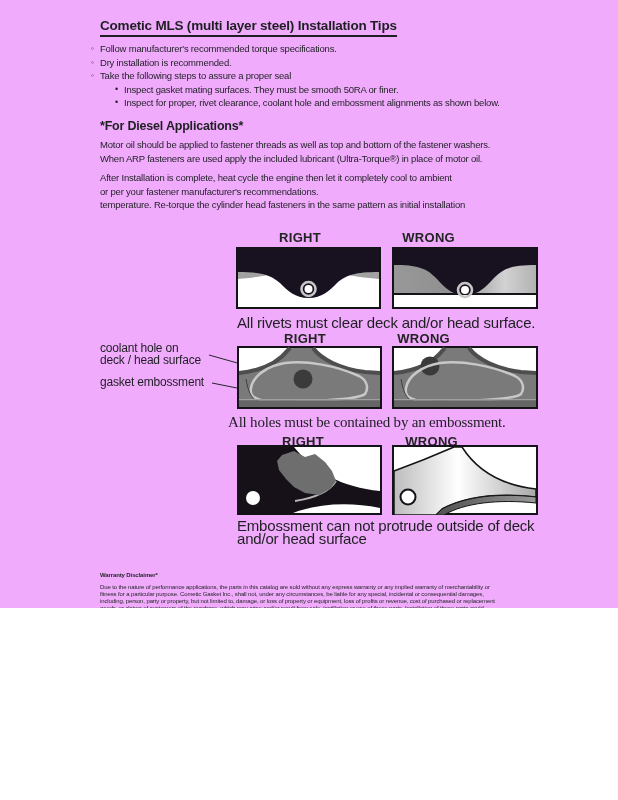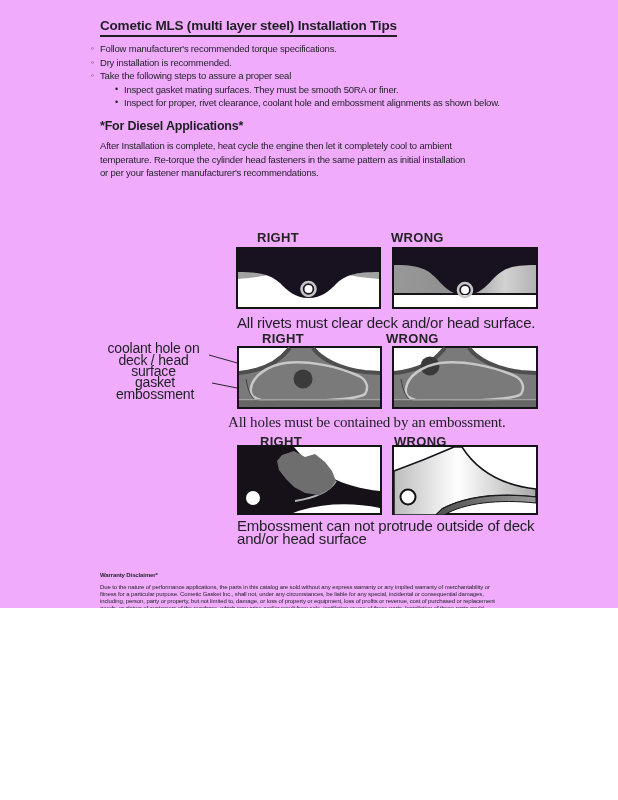--- a/index.html
+++ b/index.html
@@ -12,26 +12,26 @@
   .bullets{font-size:9.5px;letter-spacing:-.2px;line-height:13.6px;}
   .b{position:relative;padding-left:9px;white-space:nowrap;}
   .b .m{position:absolute;left:0;top:0;font-size:8px;}
   .b.sub{padding-left:33px;}
   .b.sub .m{left:24px;font-size:9px;}
   h2.diesel{margin:9px 0 0 9px;font-size:12.5px;font-weight:700;letter-spacing:-.2px;}
   .para{margin:6px 0 0 9px;font-size:9.5px;letter-spacing:-.2px;line-height:13.6px;}
   .para div{white-space:nowrap;}
   .para.first{margin-top:5px;}
   
-  .rw{position:absolute;width:64px;text-align:left;font-size:13px;font-weight:700;
+  .rw{position:absolute;width:64px;text-align:right;font-size:13px;font-weight:700;
       letter-spacing:.3px;color:#232323;}
   .dbox{position:absolute;}
   .cap{position:absolute;font-size:15px;letter-spacing:-.2px;line-height:12.5px;color:#1f1f23;white-space:nowrap;}
-  .sidelabel{position:absolute;font-size:14px;letter-spacing:-.2px;line-height:11.5px;
-             text-align:center;color:#1f1f23;}
+  .sidelabel{position:absolute;font-size:12px;letter-spacing:-.2px;line-height:11.5px;
+             text-align:left;color:#1f1f23;}
   .overlay{position:absolute;left:0;top:0;pointer-events:none;}
   
   .legal{position:absolute;left:100px;top:572px;width:424px;font-size:6px;
          letter-spacing:-.12px;line-height:7px;color:#26262a;}
   .legal .lh{font-weight:700;margin:0 0 5px 0;}
   .legal .lp{margin:0 0 6.5px 0;}
   .legal .lp div{white-space:nowrap;}
   .footer-code{position:absolute;left:386px;top:755px;font-size:14.5px;letter-spacing:.2px;color:#2c2c2e;}
 </style>
 </head>
@@ -42,24 +42,28 @@
   <div class="flow">
     <h1 class="title">Cometic MLS (multi layer steel) Installation Tips</h1>
     <div class="bullets">
       <div class="b"><span class="m">◦</span><span>Follow manufacturer's recommended torque specifications.</span></div>
       <div class="b"><span class="m">◦</span><span>Dry installation is recommended.</span></div>
       <div class="b"><span class="m">◦</span><span>Take the following steps to assure a proper seal</span></div>
       <div class="b sub"><span class="m">•</span><span>Inspect gasket mating surfaces. They must be smooth 50RA or finer.</span></div>
       <div class="b sub"><span class="m">•</span><span>Inspect for proper, rivet clearance, coolant hole and embossment alignments as shown below.</span></div>
     </div>
     <h2 class="diesel">*For Diesel Applications*</h2>
+    <div class="para first">
+        <div>Motor oil should be applied to fastener threads as well as top and bottom of the fastener washers.</div>
+        <div>When ARP fasteners are used apply the included lubricant (Ultra-Torque®) in place of motor oil.</div>
+      </div>
     <div class="para">
         <div>After Installation is complete, heat cycle the engine then let it completely cool to ambient</div>
+        <div>or per your fastener manufacturer's recommendations.</div>
         <div>temperature. Re-torque the cylinder head fasteners in the same pattern as initial installation</div>
-        <div>or per your fastener manufacturer's recommendations.</div>
       </div>
   </div>
 
   <div class="rw" style="left:257px;top:230px;">RIGHT</div>
   <div class="rw" style="left:391px;top:230px;">WRONG</div>
 
   <svg class="dbox" style="left:236px;top:247px;" width="145" height="62" viewBox="0 0 145 62">
     <rect x="1" y="1" width="143" height="60" fill="#ffffff" stroke="#141418" stroke-width="2"></rect>
     <path d="M2,25 H48 C30,29 14,31 2,32 Z" fill="#a2a2a2"></path>
     <path d="M143,25 H97 C115,29 131,31 143,32 Z" fill="#a2a2a2"></path>

